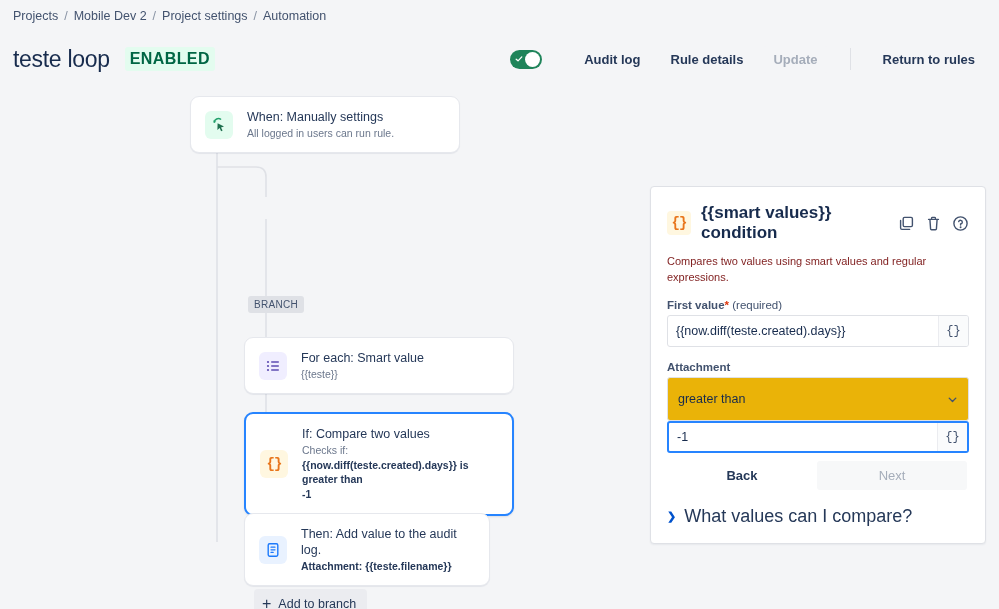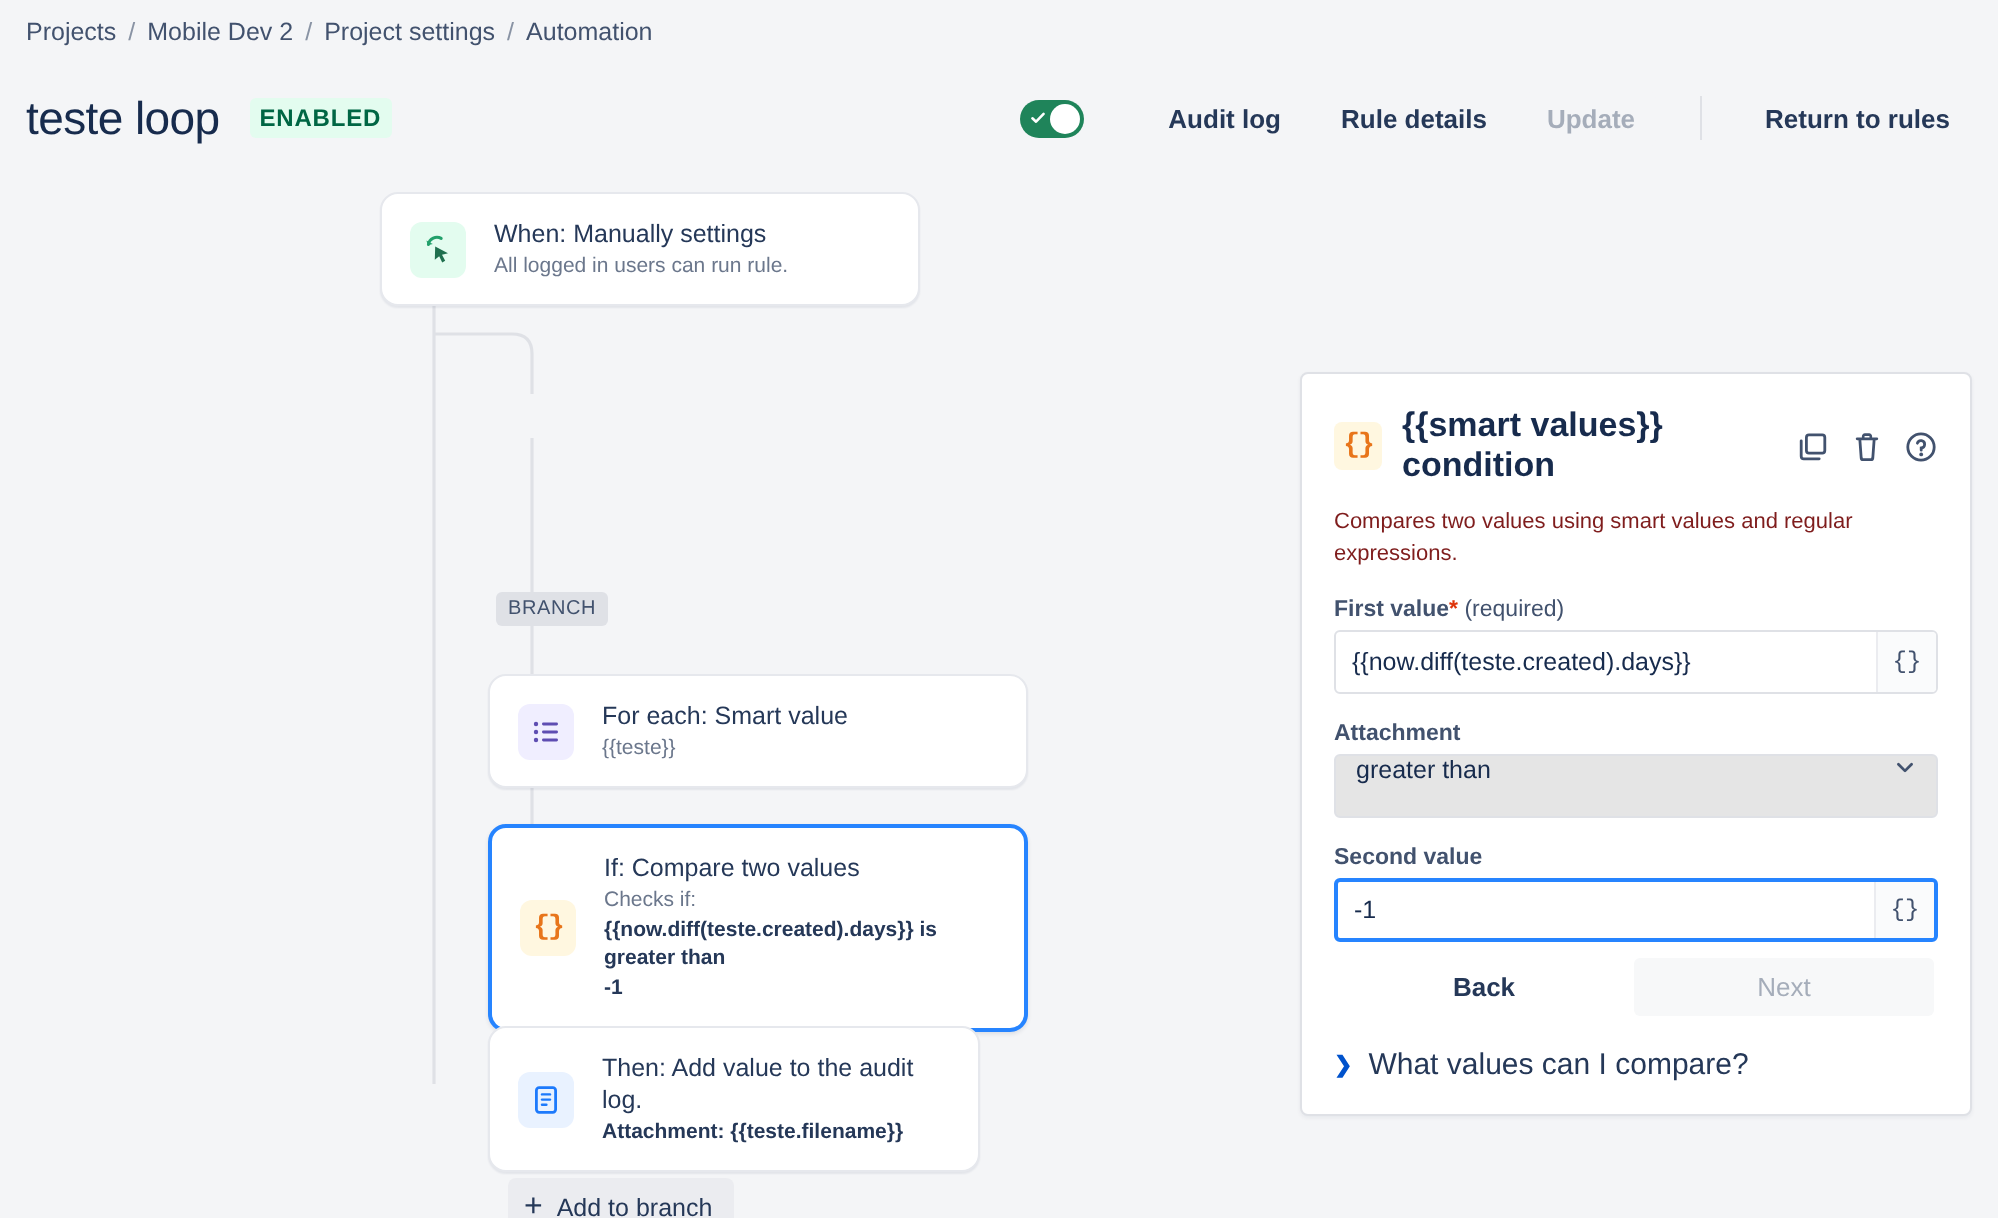--- a/index.html
+++ b/index.html
@@ -27,21 +27,21 @@
     padding: 16px 14px 0 13px;
     height: 56px;
   }
   #rule-title {
     font-size: 23px; font-weight: 500;
     letter-spacing: -0.3px; color: #172b4d;
   }
   #status-badge {
     margin-left: 15px;
     background: #e3fcef; color: #006644;
-    font-size: 12px; font-weight: bold; letter-spacing: .4px;
+    font-size: 16px; font-weight: bold; letter-spacing: .4px;
     padding: 3px 5px; border-radius: 3px;
   }
   #header-actions {
     margin-left: auto;
     display: flex; align-items: center; gap: 10px;
   }
   #enable-toggle {
     width: 32px; height: 19px; border-radius: 11px;
     background: #1f845a; position: relative;
     display: flex; align-items: center; cursor: pointer;
@@ -179,23 +179,23 @@
     border-left: 1px solid #ebecf0;
     display: flex; align-items: center; justify-content: center;
     cursor: pointer;
   }
   .input-wrap .sv-btn .brace2 {
     color: #42526e; font-size: 12px;
     font-family: "Liberation Mono", monospace;
   }
 
   .select-wrap {
-    display: flex; 
+    display: flex; align-items: center;
     border: 1px solid #dfe1e6; border-radius: 3px;
-    height: 32px; padding: 0 10px; background: #e5e5e5; cursor: pointer;
+    height: 44px; padding: 0 10px; background: #eab308; cursor: pointer;
   }
   .select-wrap .sel-val { font-size: 12.5px; color: #172b4d; flex: 1; }
 
   #panel-actions {
     display: flex; align-items: center; gap: 0;
     margin-top: 8px;
   }
   #back-btn {
     flex: 0 0 150px; text-align: center;
     font-size: 13px; font-weight: bold; color: #253858;
@@ -206,21 +206,21 @@
     flex: 0 0 150px; text-align: center;
     font-size: 13px; color: #a5adba;
     background: #f7f8f9; border: none; font-family: inherit;
     padding: 7px 0; border-radius: 3px; cursor: default;
   }
   #panel-expander {
     display: flex; align-items: center; gap: 8px;
     margin-top: 16px; cursor: pointer;
   }
   #panel-expander .chev { color: #0052cc; font-size: 11px; font-weight: bold; }
-  #panel-expander .exp-label { font-size: 15px; color: #253858; }
+  #panel-expander .exp-label { font-size: 18px; color: #253858; }
 </style>
 </head>
 <body>
 
 <div id="breadcrumb">
   <span class="crumb">Projects</span>
   <span class="sep">/</span>
   <span class="crumb">Mobile Dev 2</span>
   <span class="sep">/</span>
   <span class="crumb">Project settings</span>
@@ -374,21 +374,20 @@
     </div>
 
     <div class="field-label">Attachment</div>
     <div class="select-wrap">
       <span class="sel-val">greater than</span>
       <svg width="11" height="11" viewBox="0 0 12 12">
         <path d="M2.4 4.5 L6 8.1 L9.6 4.5" fill="none" stroke="#42526e" stroke-width="1.5" stroke-linecap="round" stroke-linejoin="round"></path>
       </svg>
     </div>
 
-    <div class="field-label">Second value</div>
     <div class="input-wrap focused">
       <input class="txt" type="text" value="-1" style="">
       <span class="sv-btn">
         <span class="brace2">{}</span>
       </span>
     </div>
 
     <div id="panel-actions">
       <button id="back-btn">Back</button>
       <button id="next-btn">Next</button>

